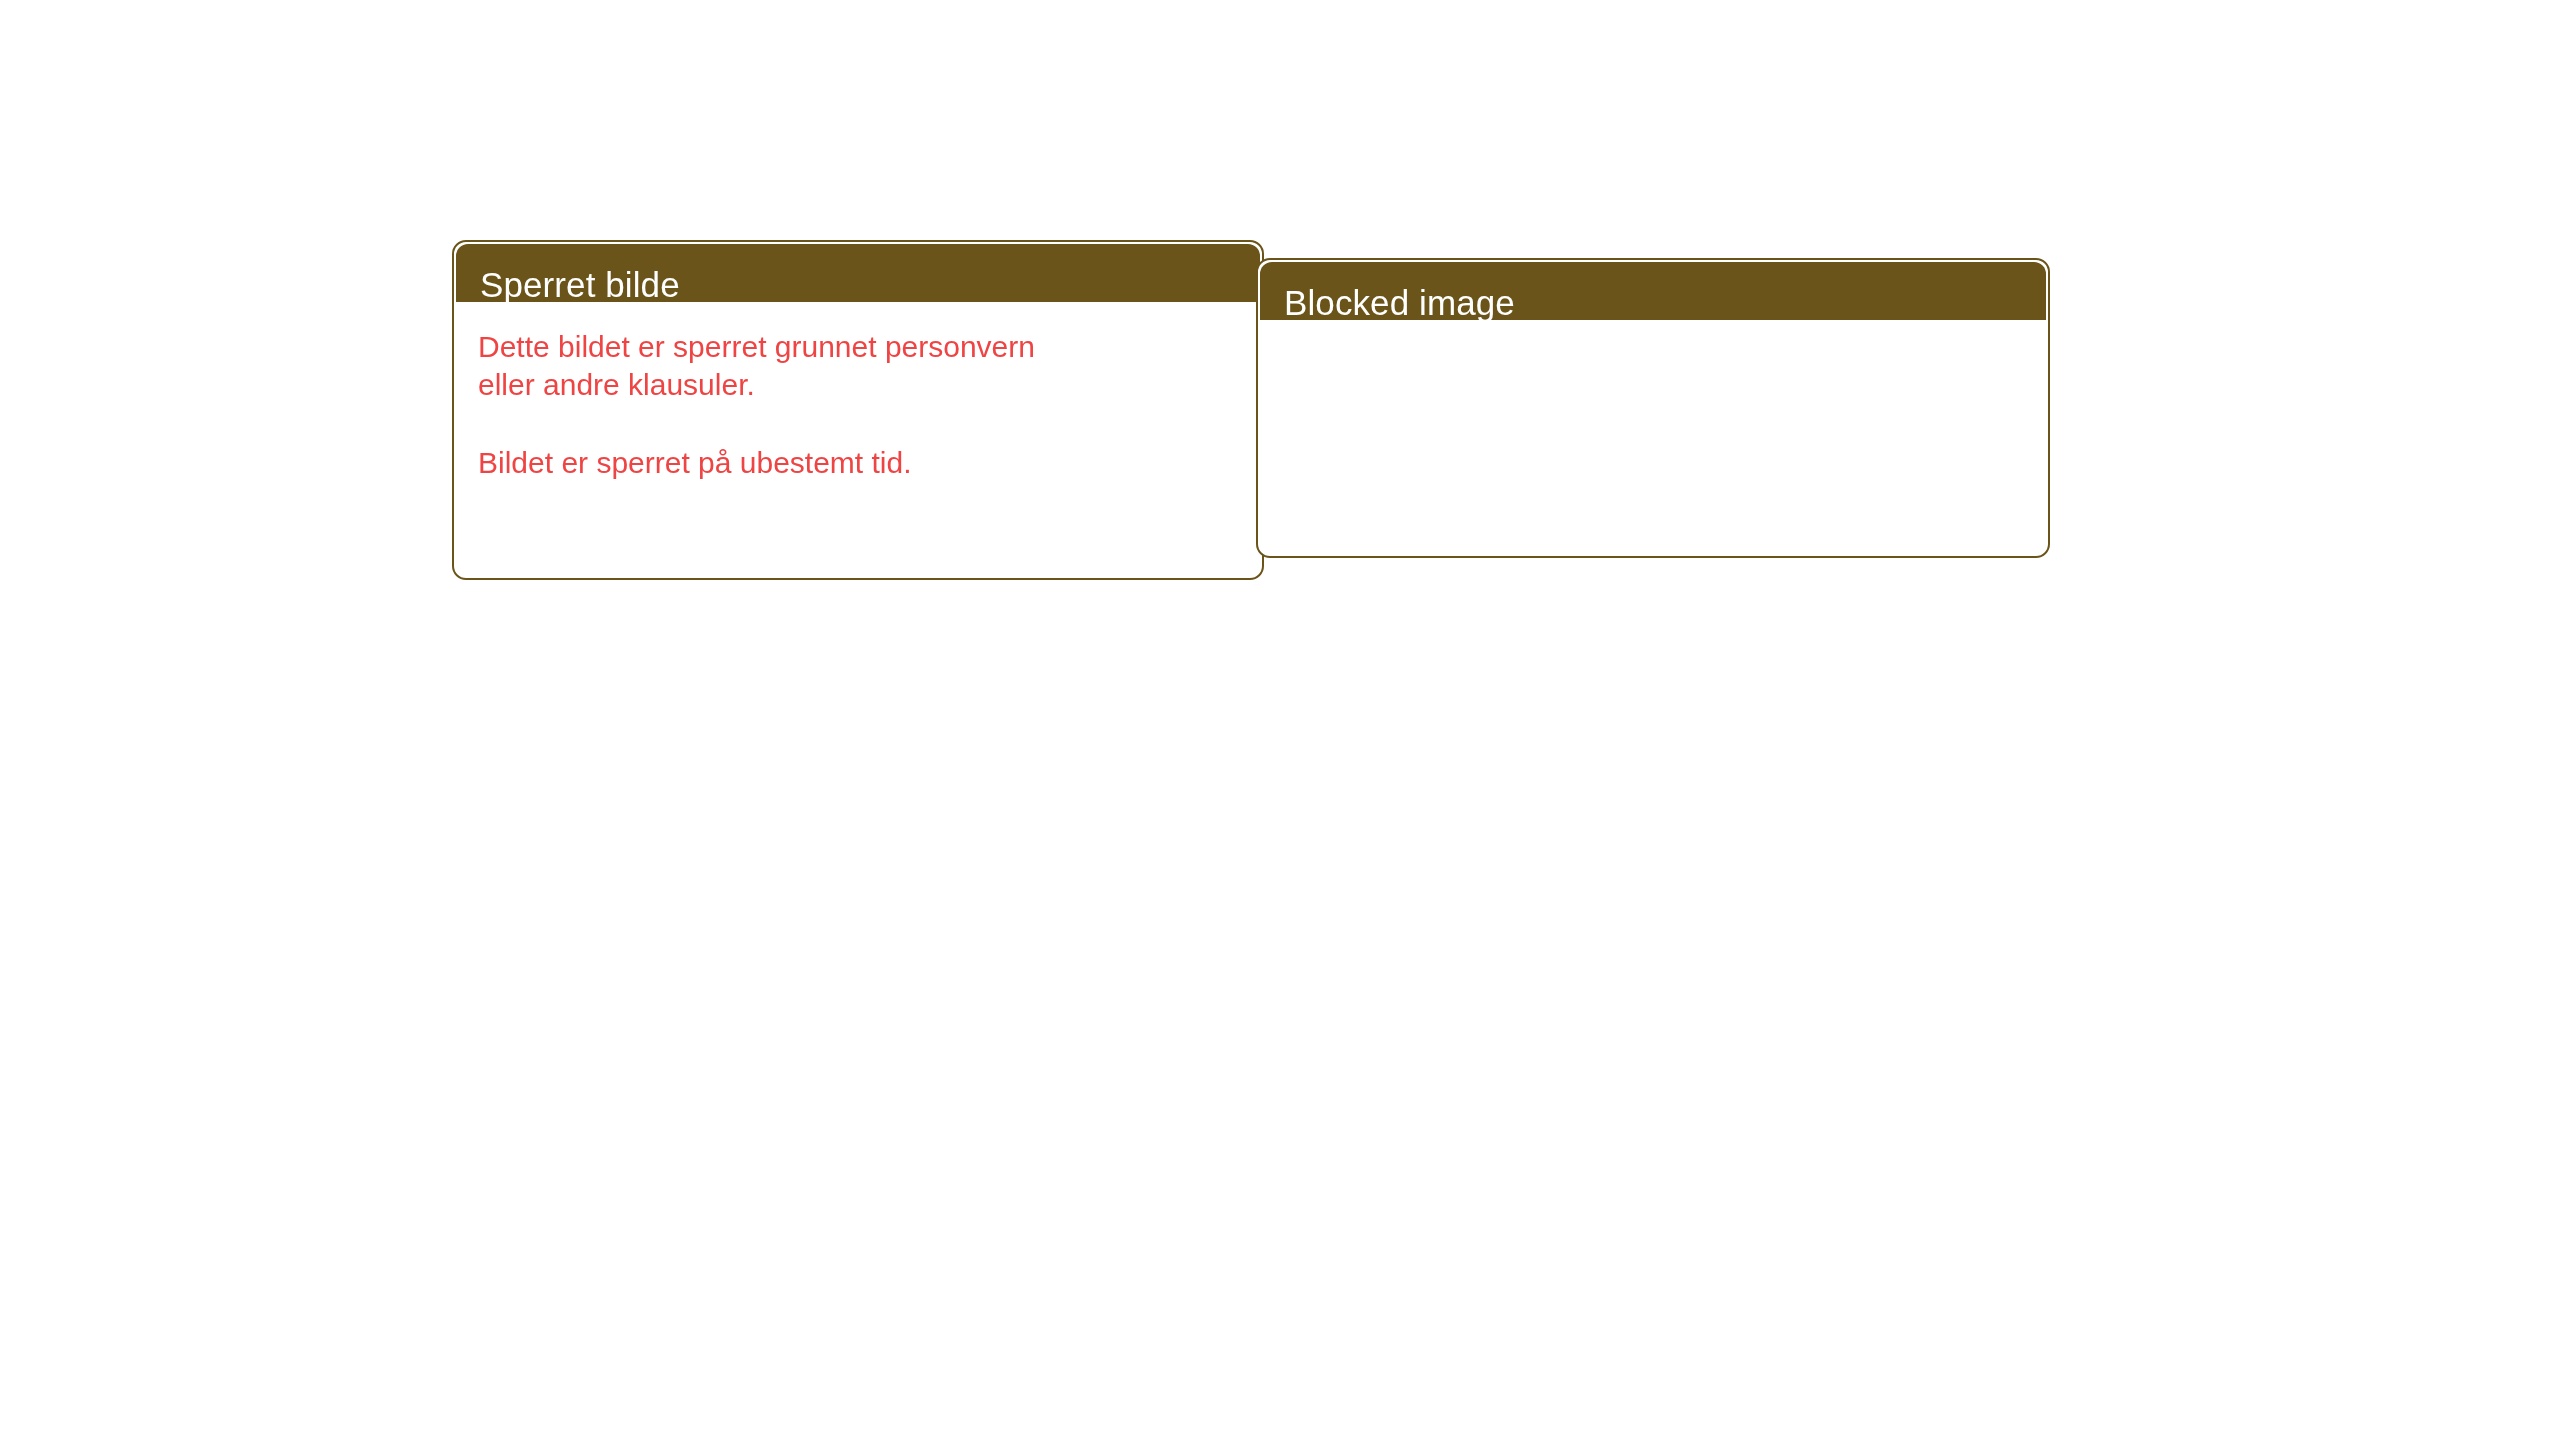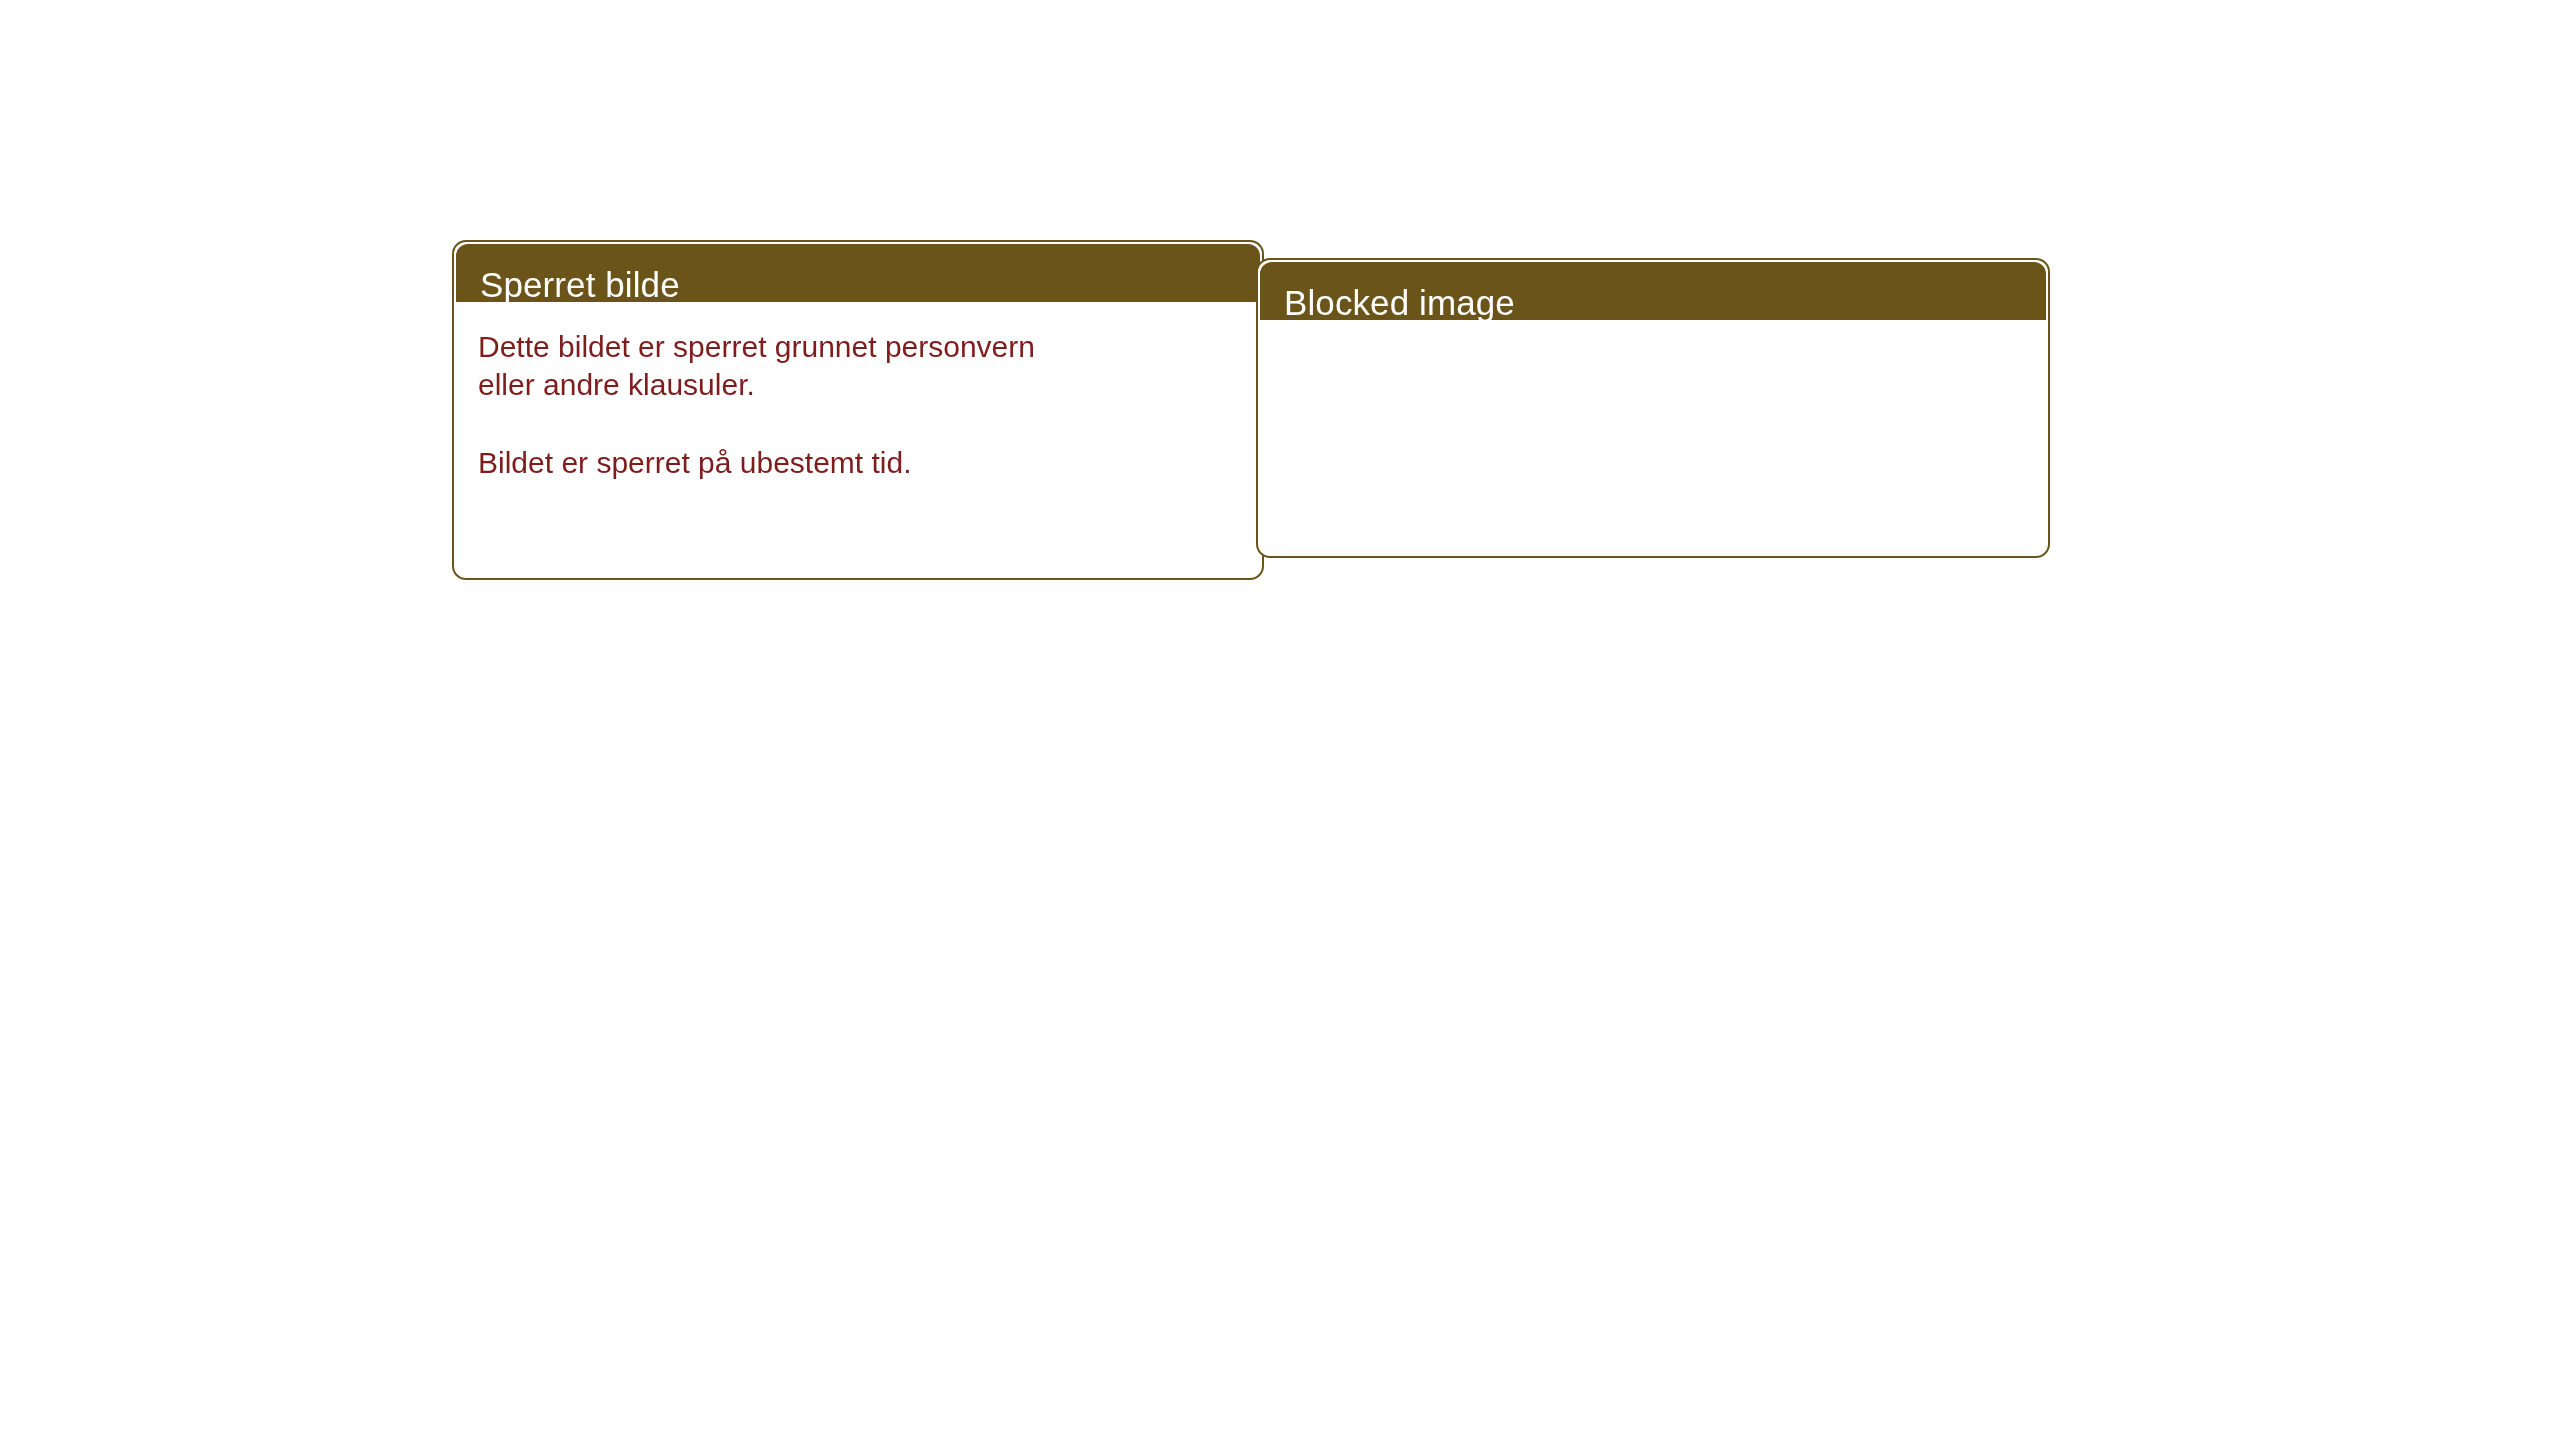--- a/index.html
+++ b/index.html
@@ -74,21 +74,21 @@
     position: absolute;
     left: 0;
     top: 60px;
     right: 0;
     bottom: 0;
     padding: 26px 24px 0 24px;
     box-sizing: border-box;
   }
 
   .panel-paragraph {
-    color: #7f1d1d;
+    color: #ef4444;
     font-size: 30px;
     font-weight: 400;
     line-height: 38px;
     margin: 0;
     white-space: pre-line;
   }
 
   .panel-paragraph + .panel-paragraph {
     margin-top: 40px;
   }

